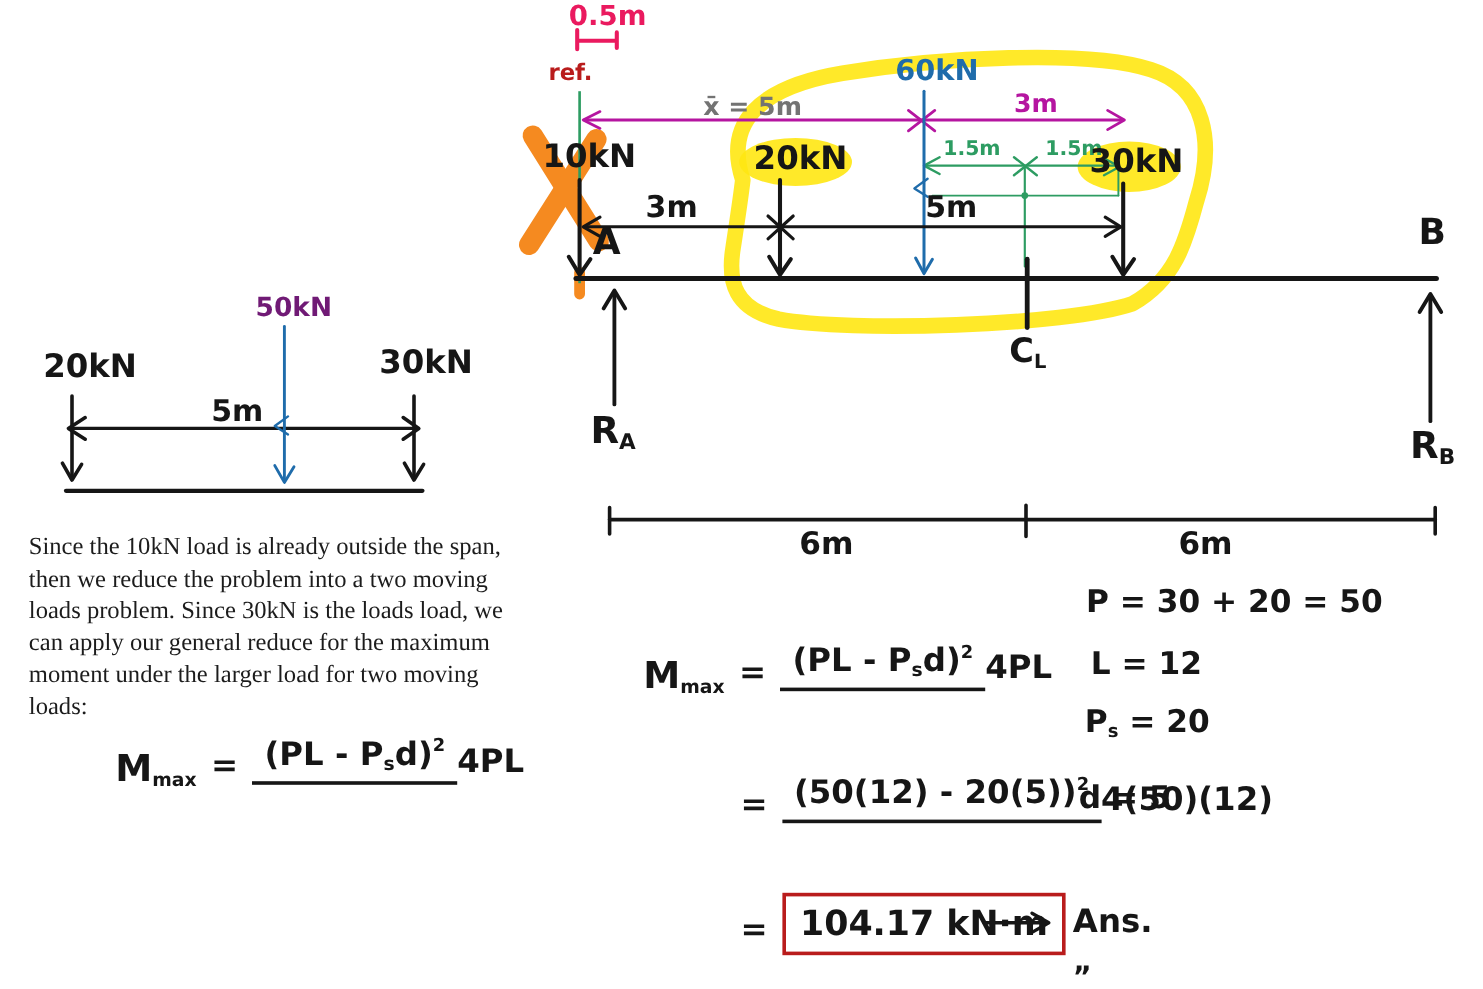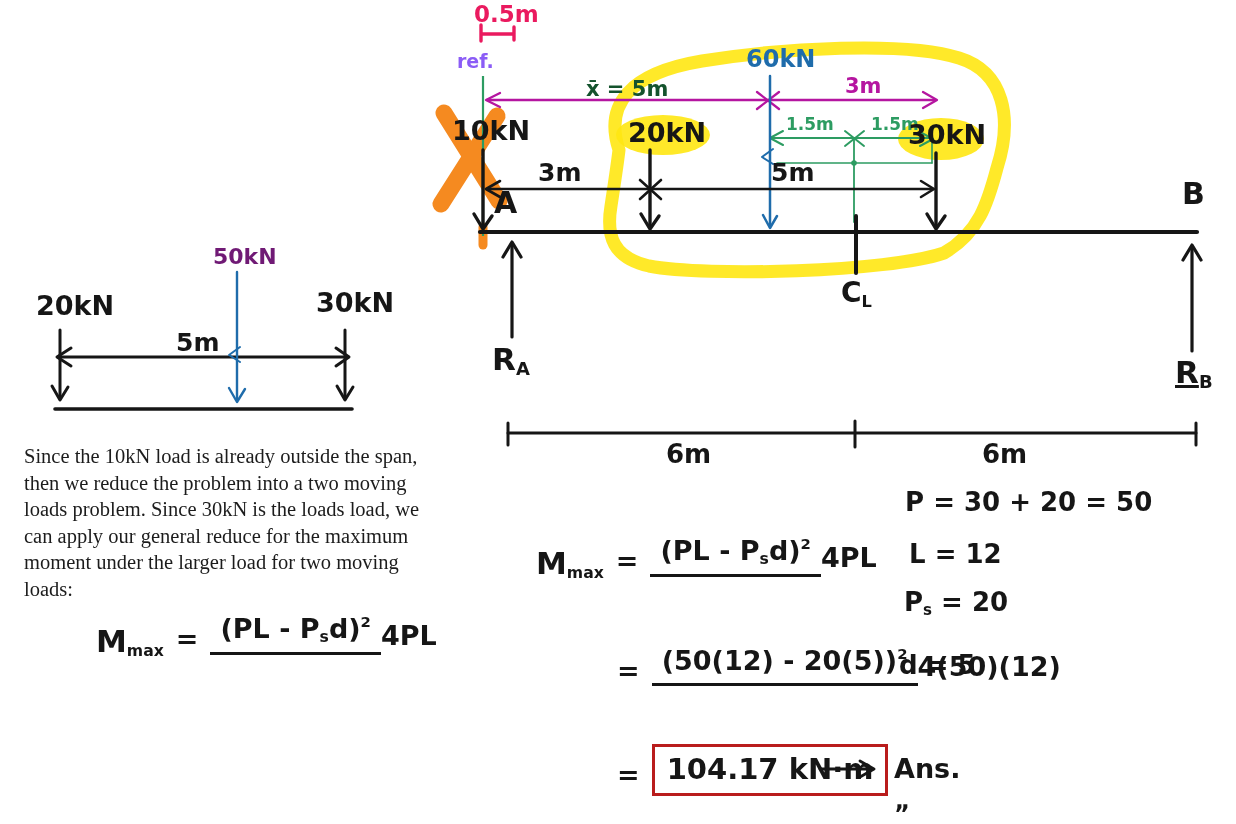--- a/index.html
+++ b/index.html
@@ -128,41 +128,41 @@
       <path d="M 240 347 L 229 355 L 240 362" stroke-width="2"></path>
     </g>
 
     <g fill="none" stroke-width="2.8" stroke-linecap="round" stroke-linejoin="round" stroke="#161616">
       <path d="M 820 769 L 872 769"></path>
       <path d="M 860 761 L 874 769 L 860 777"></path>
     </g>
   </svg>
 
   <div class="lbl" style="left: 474px; top: 3px; font-size: 23px; color: rgb(234, 26, 95);">0.5m</div>
-  <div class="lbl" style="left: 457px; top: 52px; font-size: 19px; font-weight: 600; color: #8b5cf6;">ref.</div>
-
-  <div class="lbl" style="left: 586px; top: 79px; font-size: 21px; color: #14532d;">x̄ = 5m</div>
+  <div class="lbl" style="left: 457px; top: 52px; font-size: 19px; font-weight: 600; color: #b91c1c;">ref.</div>
+
+  <div class="lbl" style="left: 586px; top: 79px; font-size: 21px; color: #737373;">x̄ = 5m</div>
   <div class="lbl" style="left: 845px; top: 76px; font-size: 21px; color: rgb(181, 21, 160);">3m</div>
   <div class="lbl" style="left: 746px; top: 47px; font-size: 24px; color: rgb(31, 108, 171);">60kN</div>
   <div class="lbl" style="left: 786px; top: 116px; font-size: 17px; color: rgb(45, 156, 98);">1.5m</div>
   <div class="lbl" style="left: 871px; top: 116px; font-size: 17px; color: rgb(45, 156, 98);">1.5m</div>
 
   <div class="lbl" style="left:452px;top:117px;font-size:27px;">10kN</div>
   <div class="lbl" style="left:628px;top:119px;font-size:27px;">20kN</div>
   <div class="lbl" style="left:908px;top:121px;font-size:27px;">30kN</div>
   <div class="lbl" style="left:538px;top:160px;font-size:25px;">3m</div>
   <div class="lbl" style="left:771px;top:160px;font-size:25px;">5m</div>
 
   <div class="lbl" style="left:494px;top:188px;font-size:30px;">A</div>
   <div class="lbl" style="left:1182px;top:179px;font-size:30px;">B</div>
 
   <div class="lbl" style="left:492px;top:344px;font-size:31px;">
     <span>R</span><span class="sub">A</span>
   </div>
-  <div class="lbl" style="left:1175px;top:357px;font-size:31px;text-decoration:underline;">
+  <div class="lbl" style="left:1175px;top:357px;font-size:31px;">
     <span>R</span><span class="sub">B</span>
   </div>
   <div class="lbl" style="left:841px;top:279px;font-size:28px;">
     <span>C</span><span class="sub">L</span>
   </div>
 
   <div class="lbl" style="left:666px;top:441px;font-size:26px;">6m</div>
   <div class="lbl" style="left:982px;top:441px;font-size:26px;">6m</div>
 
   <div class="lbl" style="left:36px;top:292px;font-size:27px;">20kN</div>

